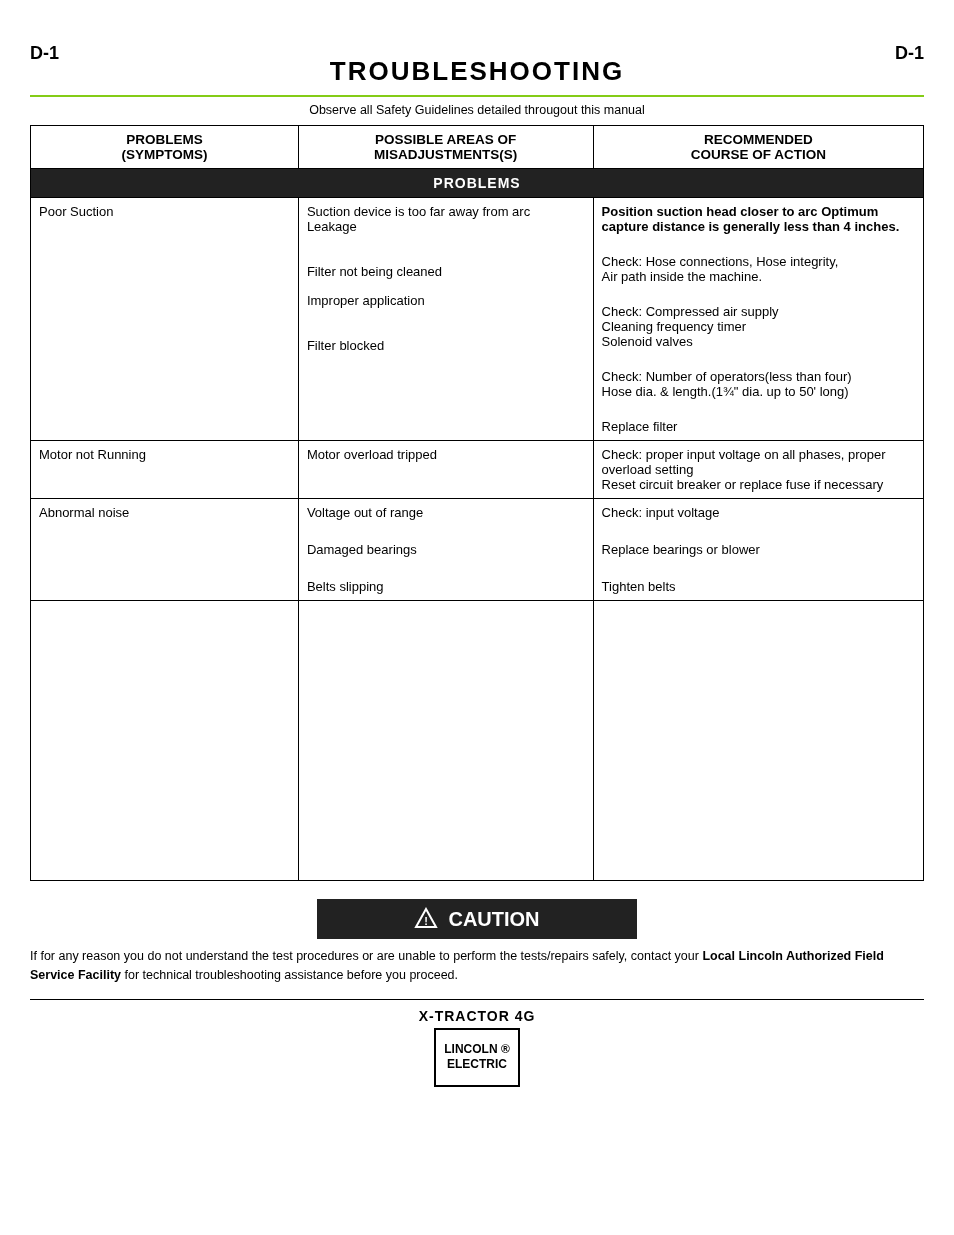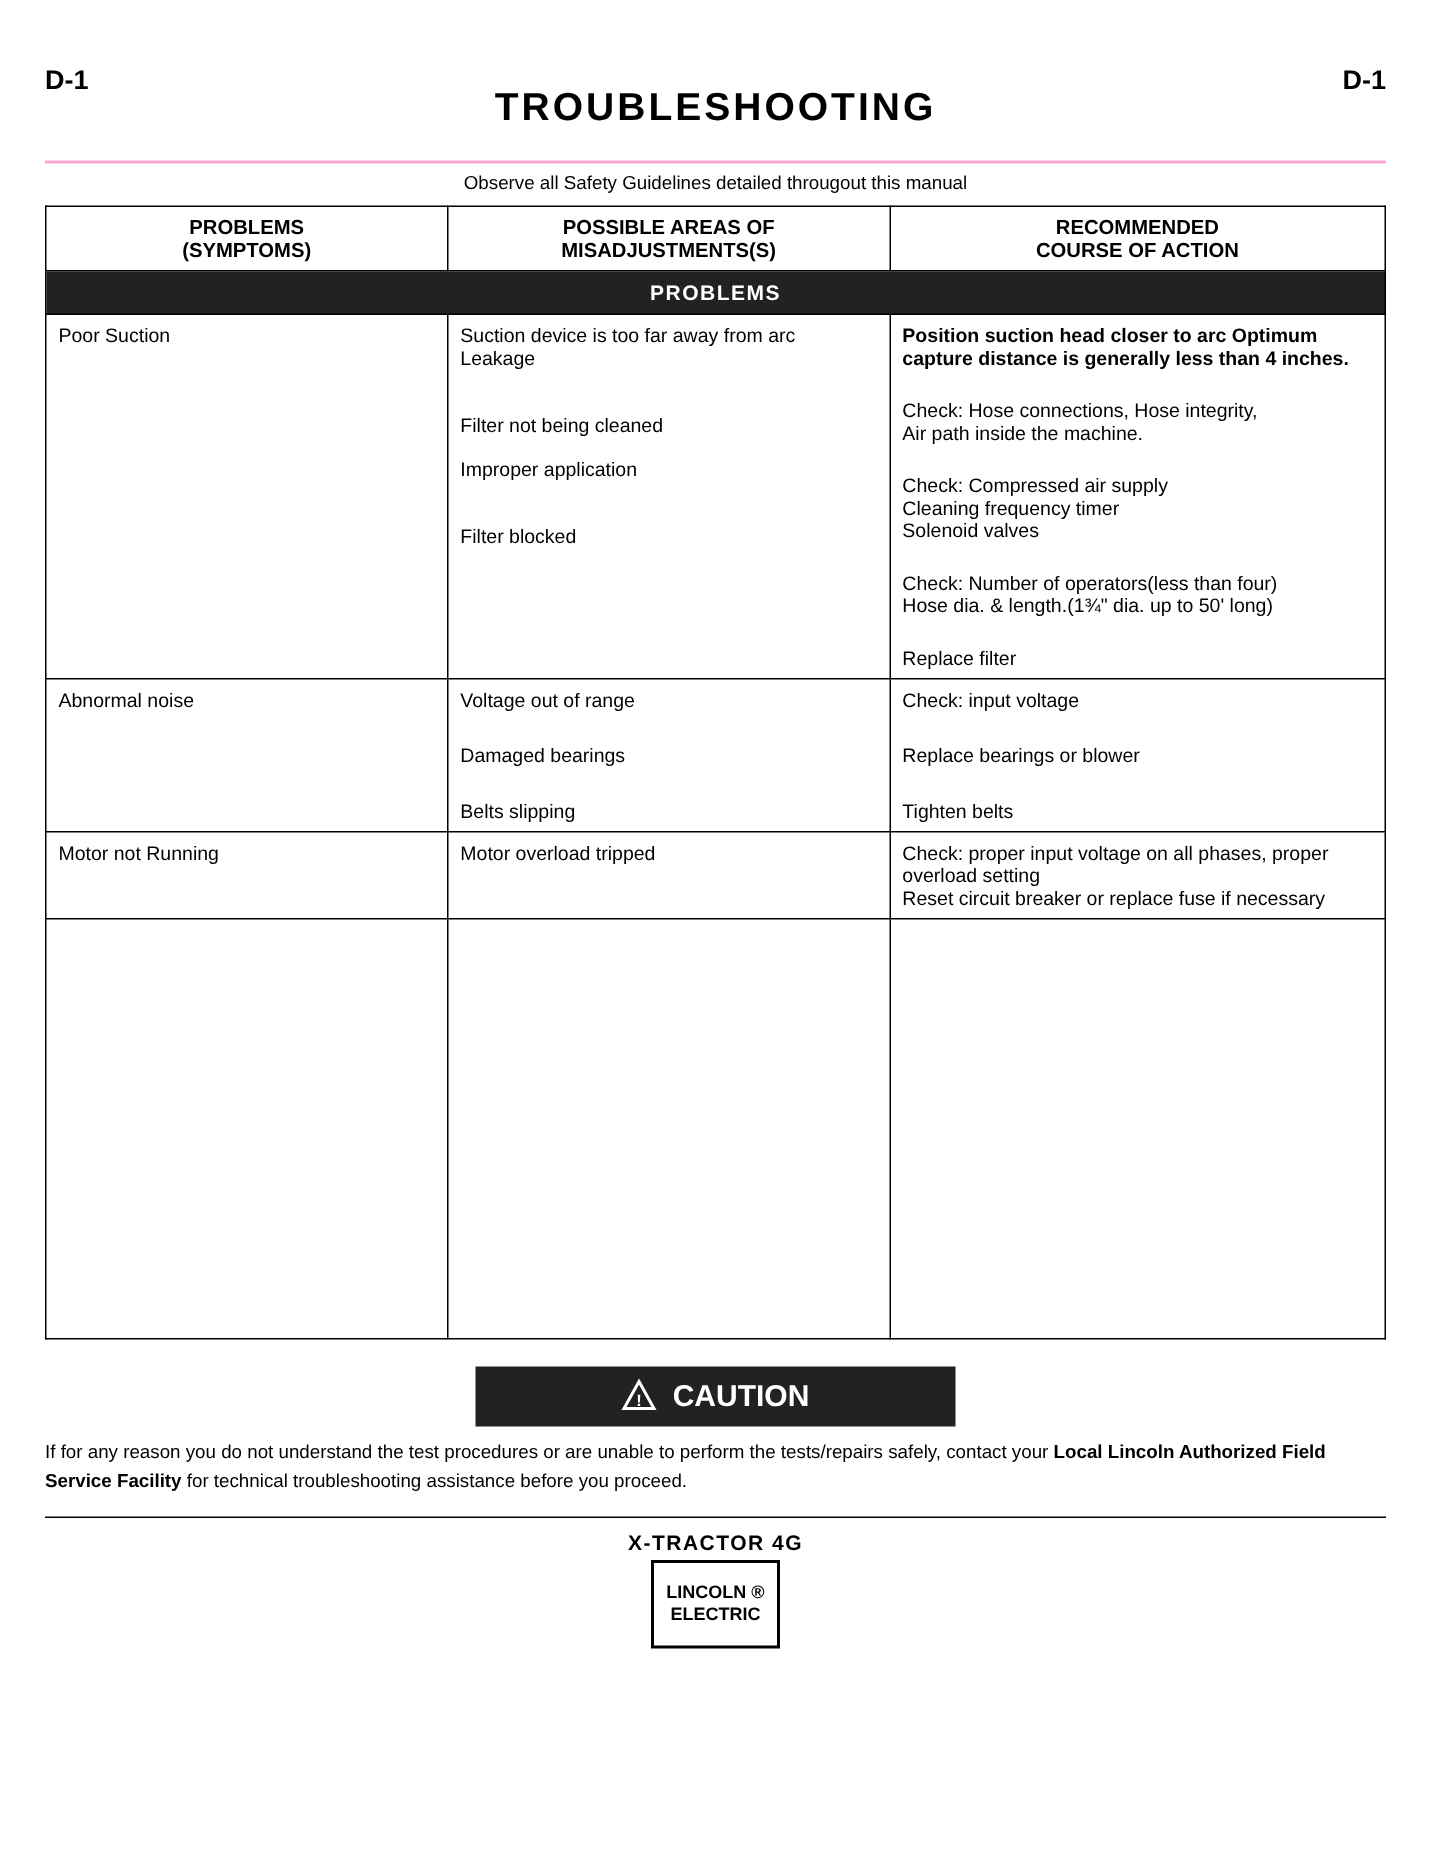--- a/index.html
+++ b/index.html
@@ -9,22 +9,22 @@
       background: #fff;
       color: #000;
       width: 954px;
       min-height: 1235px;
       padding: 20px 30px;
     }
     .page-header {
       display: flex;
       justify-content: space-between;
       align-items: center;
-      border-bottom: 2px solid #f9a8d4;
-      padding-bottom: 20px;
+      border-bottom: 2px solid #84cc16;
+      padding-bottom: 8px;
       margin-bottom: 6px;
     }
     .page-code {
       font-size: 18px;
       font-weight: bold;
     }
     .page-title {
       font-size: 26px;
       font-weight: bold;
       letter-spacing: 2px;
@@ -155,40 +155,40 @@
       <td>
         <div style="margin-bottom:20px;font-weight:bold;">Position suction head closer to arc Optimum capture distance is generally less than 4 inches.</div>
         <div style="margin-bottom:20px; text-align:left;">Check:  Hose connections, Hose integrity,<br>Air path inside the machine.</div>
         <div style="margin-bottom:20px; ">Check: Compressed air supply<br>Cleaning frequency timer<br>Solenoid valves</div>
         <div style="margin-bottom:20px;">Check: Number of operators(less than four)<br>Hose dia. &amp; length.(1¾" dia. up to 50' long)</div>
         <div>Replace filter</div>
       </td>
     </tr>
 
     <tr>
+      <td class="problem-cell">Motor not Running</td>
+      <td>
+        <div>Motor overload tripped</div>
+      </td>
+      <td>
+        <div>Check: proper input voltage on all phases, proper overload setting<br>Reset circuit breaker or replace fuse if necessary</div>
+      </td>
+    </tr>
+
+    <tr>
       <td class="problem-cell">Abnormal noise</td>
       <td>
         <div style="margin-bottom:22px;">Voltage out of range</div>
         <div style="margin-bottom:22px;">Damaged bearings</div>
         <div>Belts slipping</div>
       </td>
       <td>
         <div style="margin-bottom:22px;">Check: input voltage</div>
         <div style="margin-bottom:22px;">Replace bearings or blower</div>
         <div>Tighten belts</div>
-      </td>
-    </tr>
-
-    <tr>
-      <td class="problem-cell">Motor not Running</td>
-      <td>
-        <div>Motor overload tripped</div>
-      </td>
-      <td>
-        <div>Check: proper input voltage on all phases, proper overload setting<br>Reset circuit breaker or replace fuse if necessary</div>
       </td>
     </tr>
 
     <tr class="empty-row">
       <td></td>
       <td></td>
       <td></td>
     </tr>
   </tbody>
 </table>

